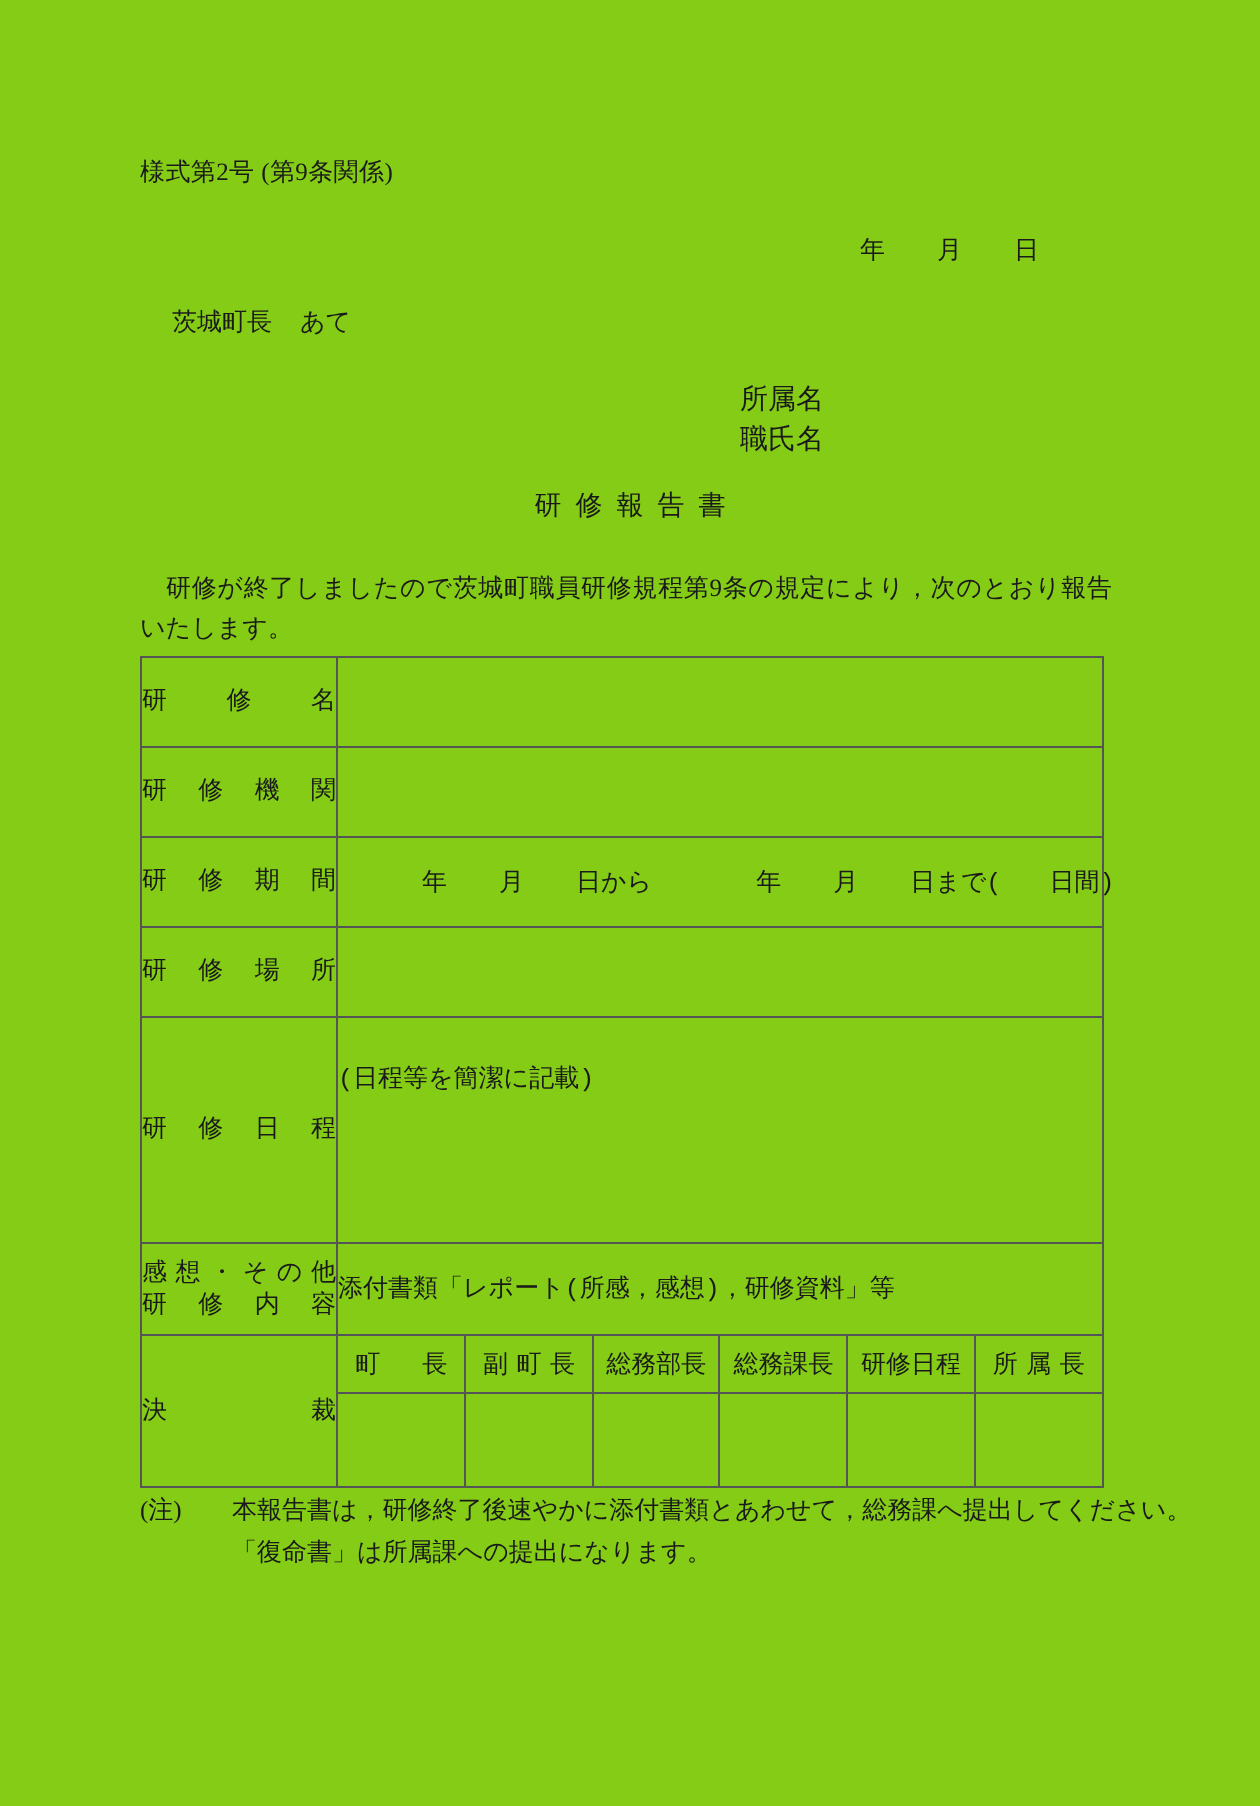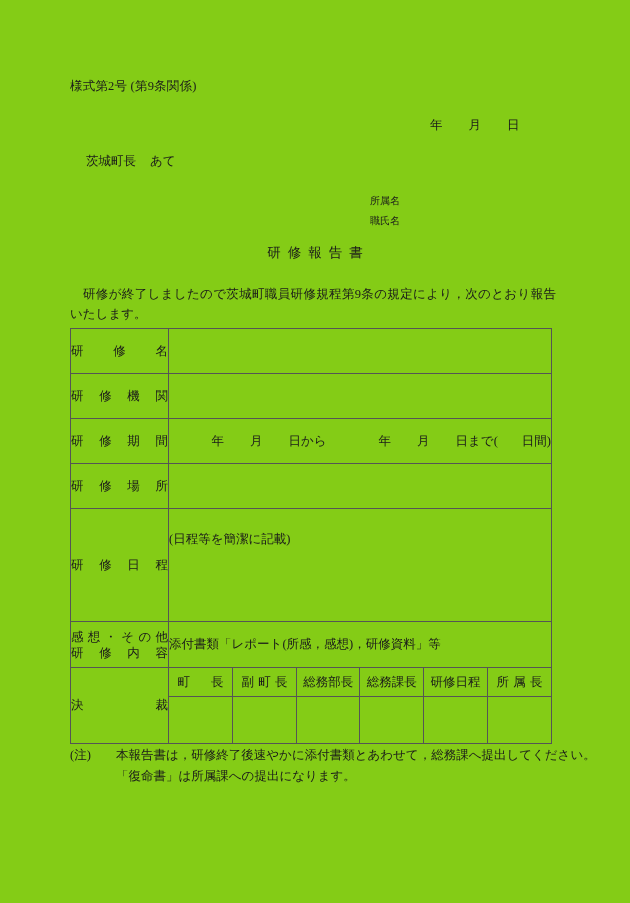--- a/index.html
+++ b/index.html
@@ -48,21 +48,21 @@
     white-space: nowrap;
   }
   .addressee .sp {
     display: inline-block;
     width: 14px;
   }
   .affiliation-block {
     position: absolute;
     left: 370px;
     top: 191px;
-    font-size: 10px;
+    font-size: 14px;
     line-height: 20px;
     white-space: nowrap;
   }
   .doc-title {
     position: absolute;
     left: 0;
     top: 244px;
     width: 630px;
     text-align: center;
     font-size: 13.5px;
@@ -88,20 +88,21 @@
     top: 328px;
     width: 482px;
     border-collapse: collapse;
     table-layout: fixed;
     font-size: 12.5px;
   }
   .form-table td {
     border: 1px solid #555555;
     padding: 0;
     vertical-align: middle;
+    font-family: Liberation Mono, monospace;
   }
   .lbl {
     width: 97px;
     text-align: justify;
     text-align-last: justify;
     padding: 0 9px;
     line-height: 17px;
     white-space: nowrap;
   }
   .lbl-2line {

